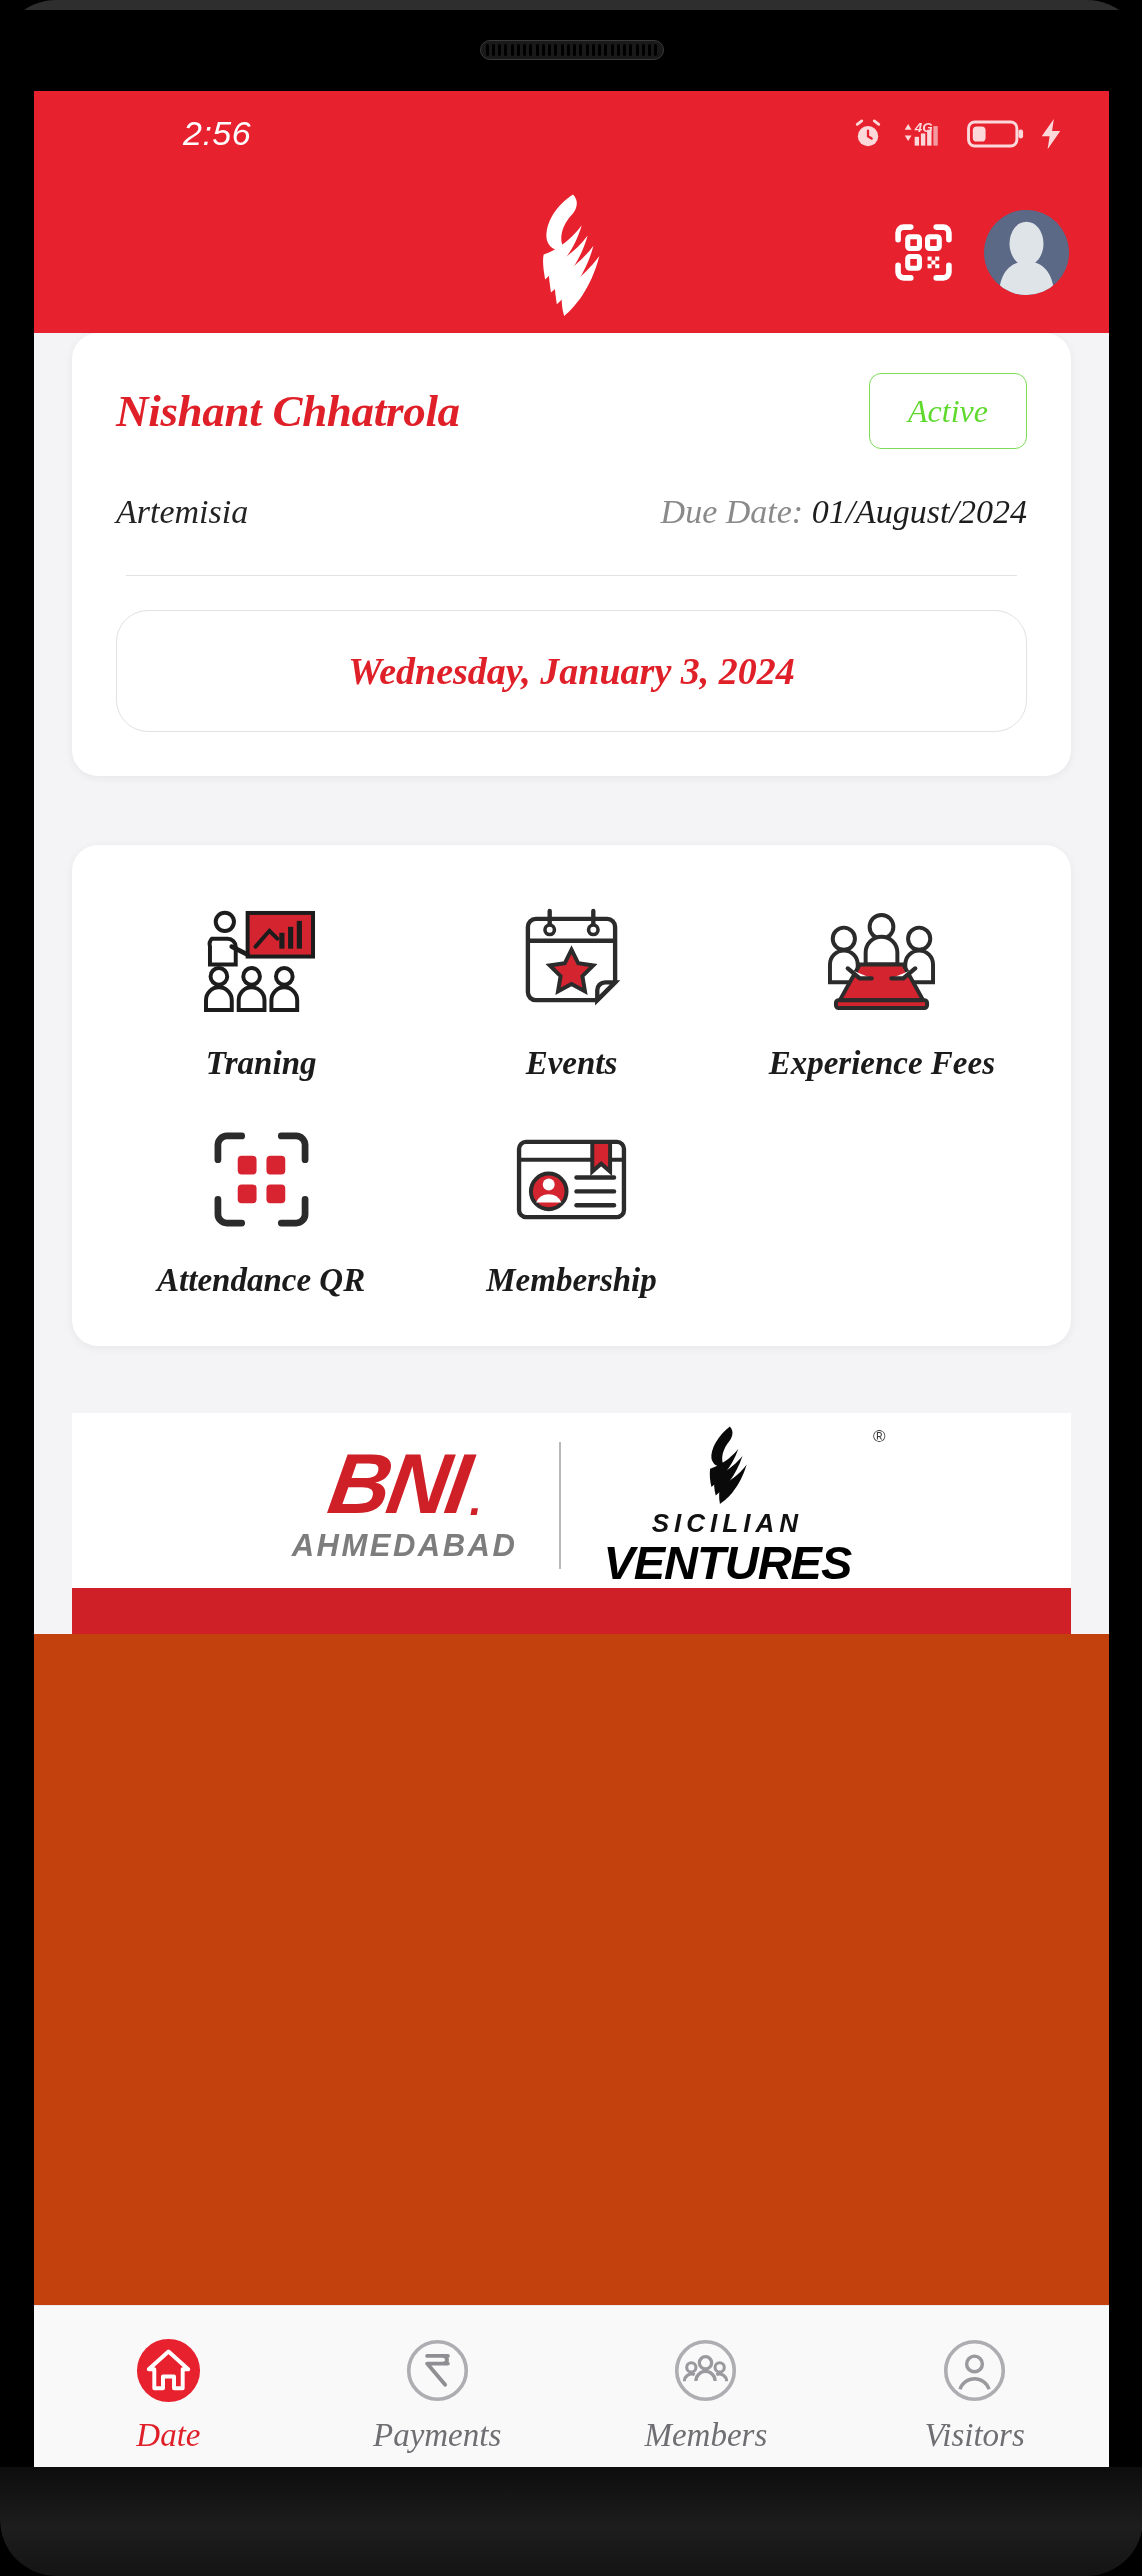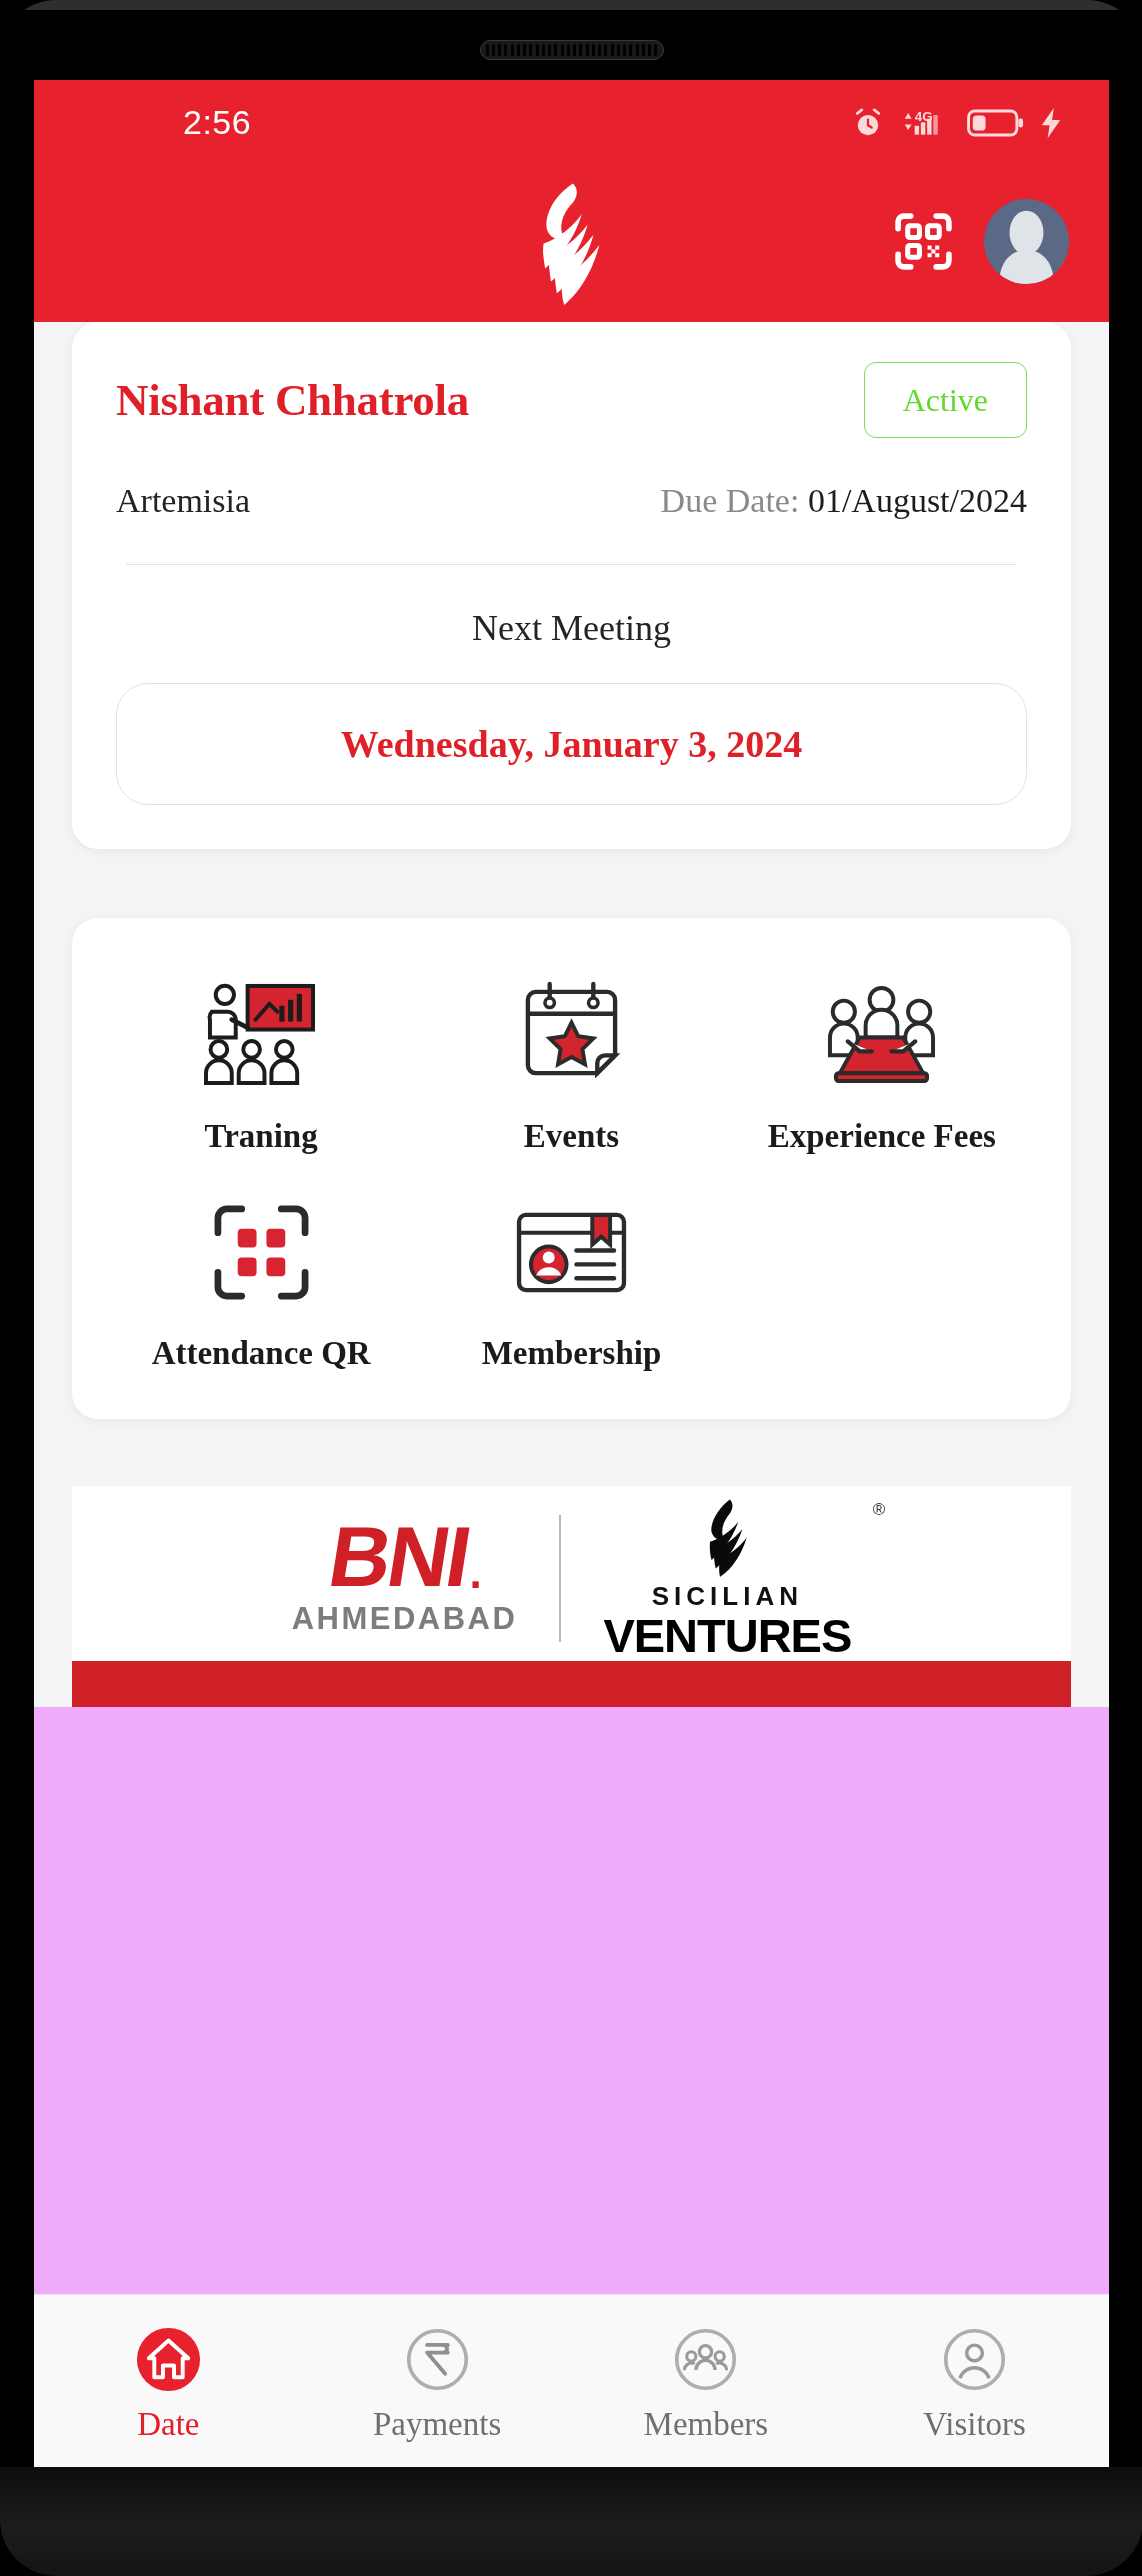--- a/index.html
+++ b/index.html
@@ -32,24 +32,25 @@
     width:184px; height:20px; border-radius:10px;
     background:#191919;
     border:1px solid #3a3a3a;
     display:flex; align-items:center; justify-content:space-between;
     padding:0 5px;
   }
   .speaker-grille i{ display:block; width:3px; height:12px; background:#000; border-radius:2px; }
 
   
   .screen{
-    position:absolute; left:34px; top:80px;
+    position:absolute; left:34px; top:91px;
     width:1075px; height:2391px;
-    background:#f0abfc;
+    background:#c2410c;
     overflow:hidden;
+    font-style:italic;
   }
 
   
   .statusbar{
     position:relative;
     height:85px;
     background:#e8212e;
     display:flex; align-items:center; justify-content:space-between;
     padding:0 46px 0 149px;
   }
@@ -330,21 +331,20 @@
 
         <div class="meta-row">
           <div class="chapter">Artemisia</div>
           <div class="due">
             <span class="lbl">Due Date: </span><span>01/August/2024</span>
           </div>
         </div>
 
         <div class="divider"></div>
 
-        <div class="next-meeting-title">Next Meeting</div>
 
         <div class="meeting-box">
           <span class="meeting-date">Wednesday, January 3, 2024</span>
         </div>
 
       </div>
 
       <div class="card menu-card">
         <div class="menu-grid">
 

